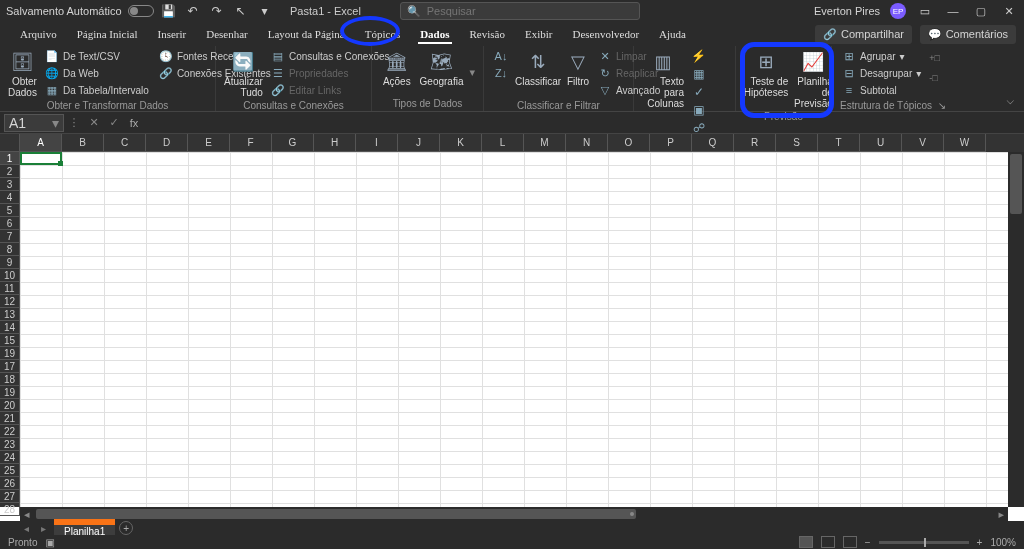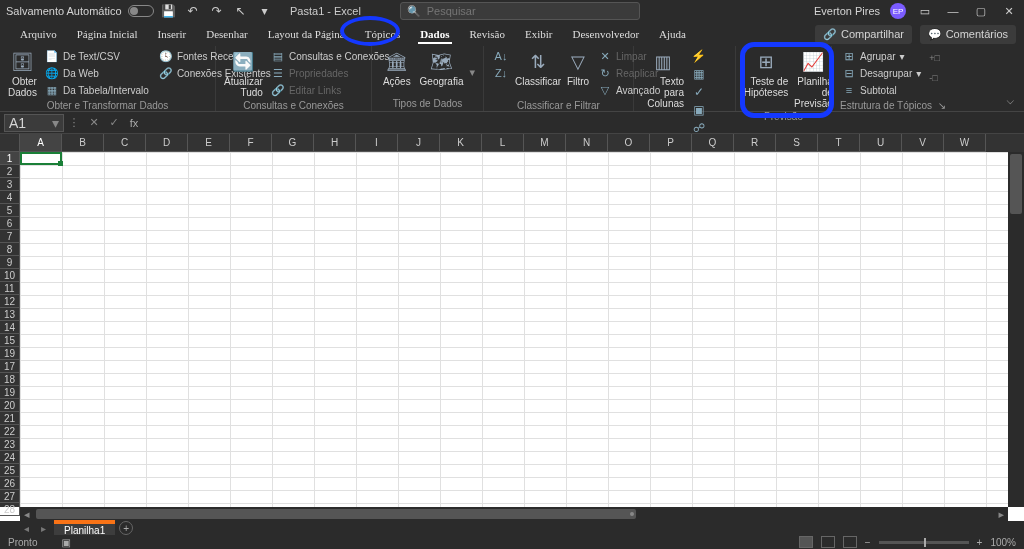--- a/index.html
+++ b/index.html
@@ -70,21 +70,21 @@
 .vscroll { position:absolute; top:18px; right:0; bottom:14px; width:16px; background:#2b2b2b; }
 .vscroll .thumb { position:absolute; left:2px; right:2px; top:2px; height:60px; background:#555; border-radius:2px;}
 .hscroll { position:absolute; left:20px; right:16px; bottom:0; height:14px; background:#2b2b2b; display:flex; align-items:center; }
 .hscroll .track { flex:1; position:relative; height:10px; }
 .hscroll .thumb { position:absolute; left:2px; width:600px; top:0; bottom:0; background:#555; border-radius:2px; }
 .hscroll .dot { position:absolute; left:596px; top:3px; width:4px; height:4px; background:#888; border-radius:50%; }
 
 
 .sheet-row { position:absolute; bottom:14px; left:0; right:0; height:14px; background:#2b2b2b; display:flex; align-items:center; padding-left:20px; gap:4px; }
 .sheet-nav { color:#777; padding:0 4px; font-size:10px; }
-.sheet-tab { background:#3d3d3d; padding:1px 10px; font-size:10px; color:#fff; border-top:4px solid #f97316; }
+.sheet-tab { background:#3d3d3d; padding:1px 10px; font-size:10px; color:#fff; border-top:6px solid #f97316; }
 .sheet-add { width:14px; height:14px; border:1px solid #666; border-radius:50%; display:flex; align-items:center; justify-content:center; font-size:10px; color:#aaa; }
 
 
 .status { position:absolute; bottom:0; left:0; right:0; height:14px; background:#2b2b2b; display:flex; align-items:center; padding:0 8px; font-size:10px; color:#aaa; justify-content:space-between; }
 .status .right { display:flex; align-items:center; gap:8px; }
 .zoom-track { width:90px; height:3px; background:#555; position:relative; }
 .zoom-track::after { content:""; position:absolute; left:45px; top:-3px; width:2px; height:9px; background:#aaa; }
 .view-btn { width:14px; height:12px; border:1px solid #666; }
 .view-btn.active { background:#555; }
 </style>
@@ -393,21 +393,21 @@
 </div>
 
 <div class="sheet-row">
   <span class="sheet-nav">◂</span>
   <span class="sheet-nav">▸</span>
   <div class="sheet-tab">Planilha1</div>
   <div class="sheet-add">+</div>
 </div>
 
 <div class="status">
-  <div style="display:flex;gap:24px;align-items:center">
+  <div style="display:flex;gap:8px;align-items:center">
     <span>Pronto</span>
     <span>▣</span>
   </div>
   <div class="right">
     <div class="view-btn active"></div>
     <div class="view-btn"></div>
     <div class="view-btn"></div>
     <span>−</span>
     <div class="zoom-track"></div>
     <span>+</span>

